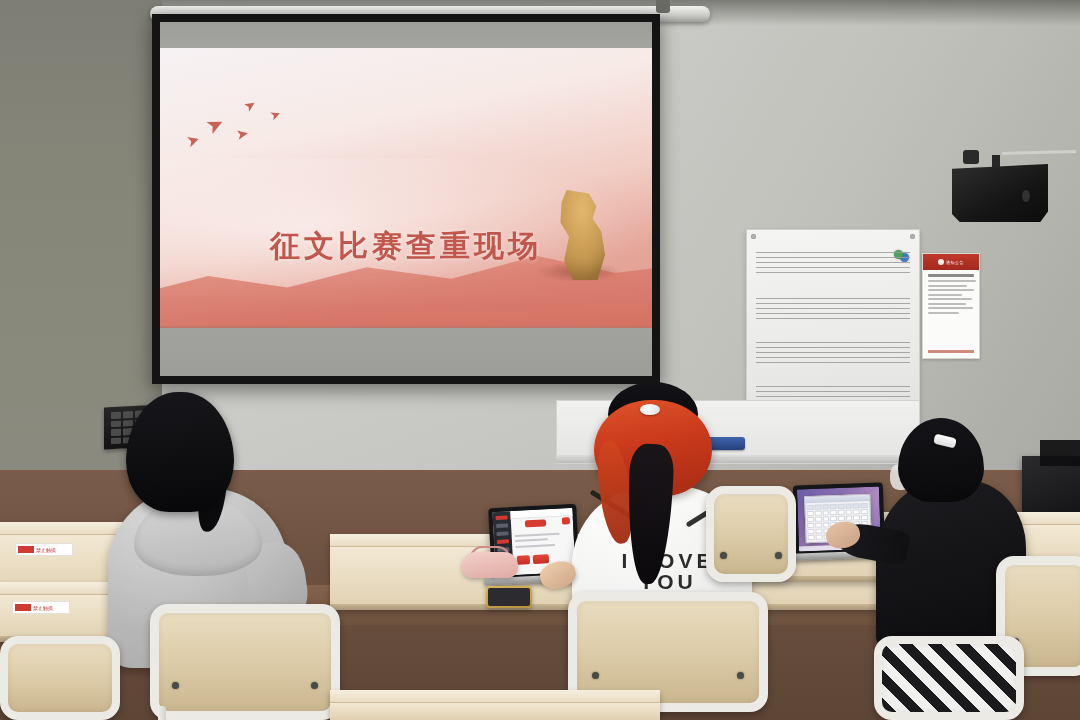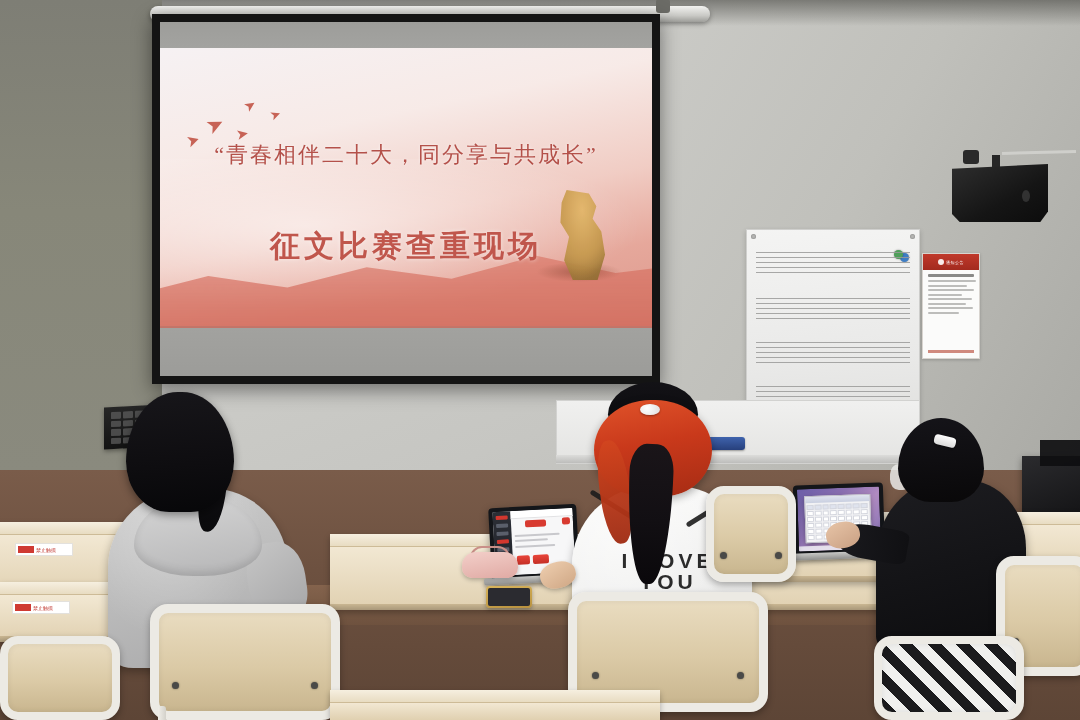--- a/index.html
+++ b/index.html
@@ -487,21 +487,20 @@
           <span class="bird" style="left:2px;top:40px;transform:rotate(-18deg) scaleX(.9);">➤</span>
           <span class="bird" style="left:22px;top:22px;font-size:21px;transform:rotate(-26deg);">➤</span>
           <span class="bird" style="left:52px;top:34px;font-size:15px;transform:rotate(-10deg);">➤</span>
           <span class="bird" style="left:60px;top:6px;font-size:14px;transform:rotate(-34deg);">➤</span>
           <span class="bird" style="left:86px;top:16px;font-size:13px;transform:rotate(-22deg);">➤</span>
         </div>
 
         <div class="lion-shadow"></div>
         <div class="lion"></div>
 
-        <div class="slide-title">“青春相伴二十大，同分享与共成长”</div>
         <div class="slide-subtitle">征文比赛查重现场</div>
       </div>
 
       <div class="slide-bottom-band"></div>
     </div>
   </div>
 
   <div class="board-staff">
     <div class="board-screw" style="left:4px;top:4px;"></div>
     <div class="board-screw" style="right:4px;top:4px;"></div>

